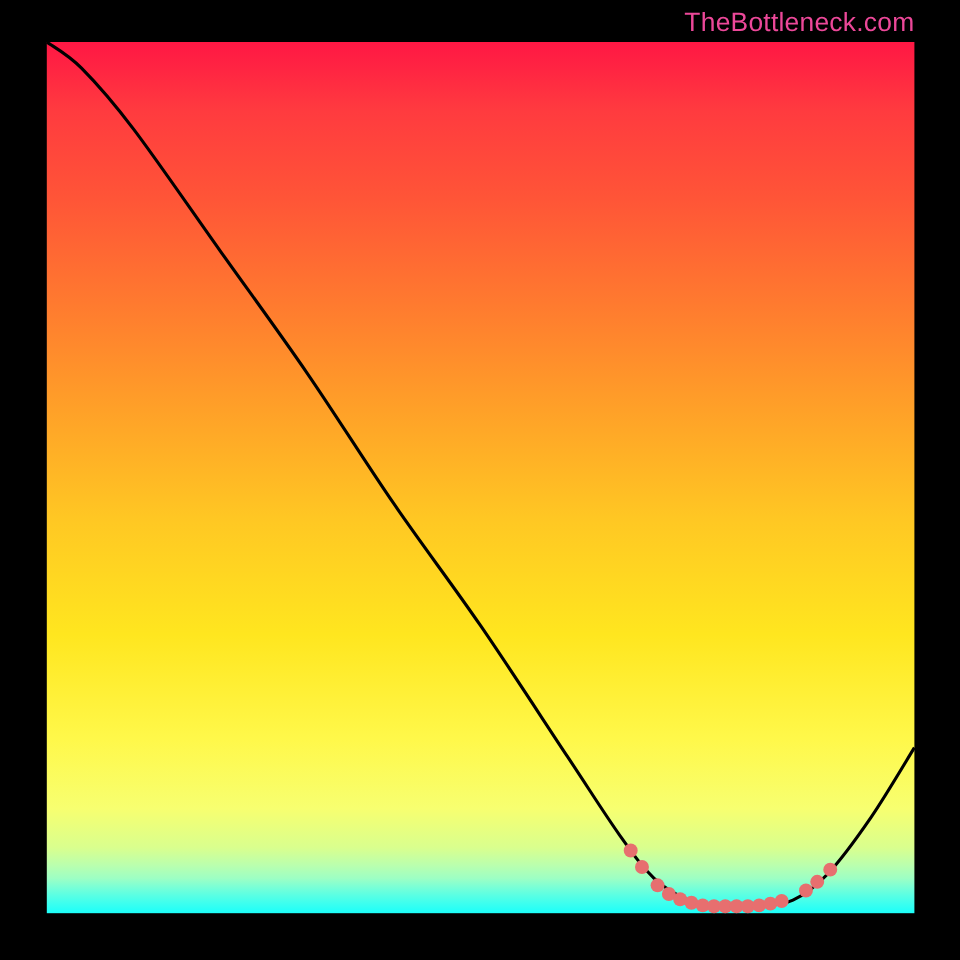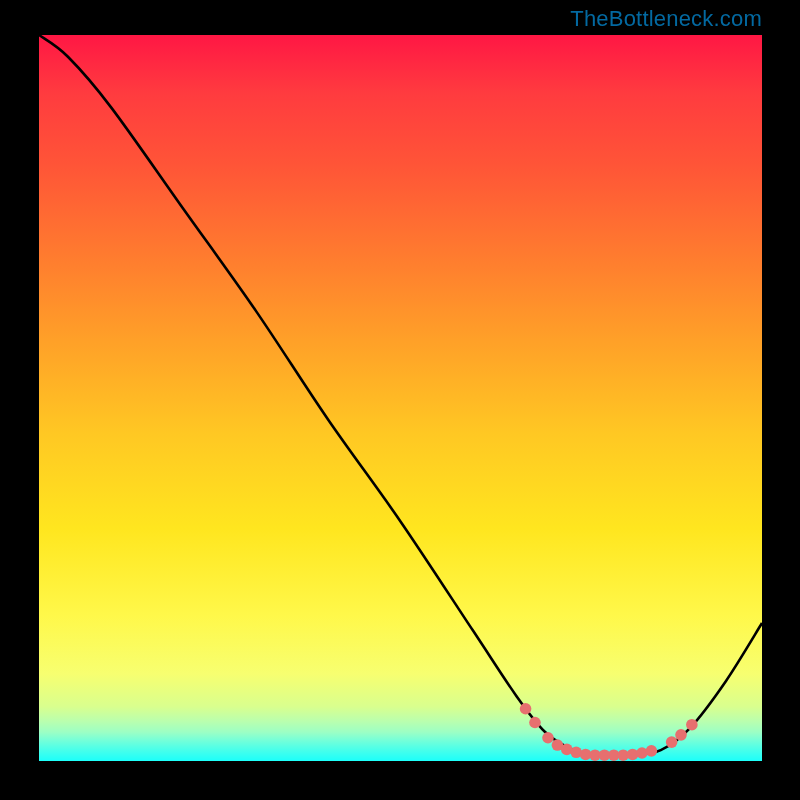--- a/index.html
+++ b/index.html
@@ -48,21 +48,21 @@
     left: 0;
     top: 0;
     width: 723px;
     height: 726px;
     overflow: visible;
   }
   .watermark {
     position: absolute;
     top: 6px;
     right: 38px;
-    color: #0369a1;
+    color: #ec4899;
     font-size: 22px;
     letter-spacing: 0.2px;
     font-weight: 400;
   }
 </style>
 </head>
 <body>
 
 <div class="frame">
 

